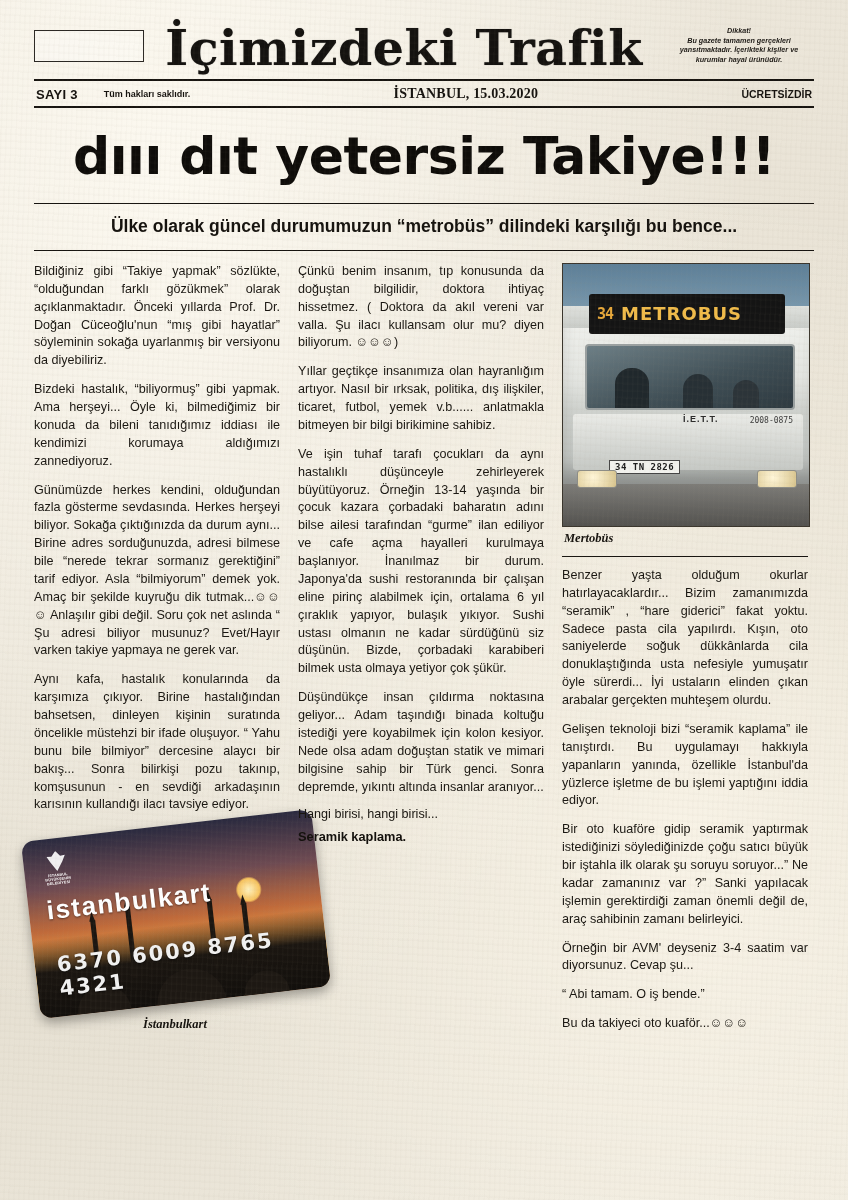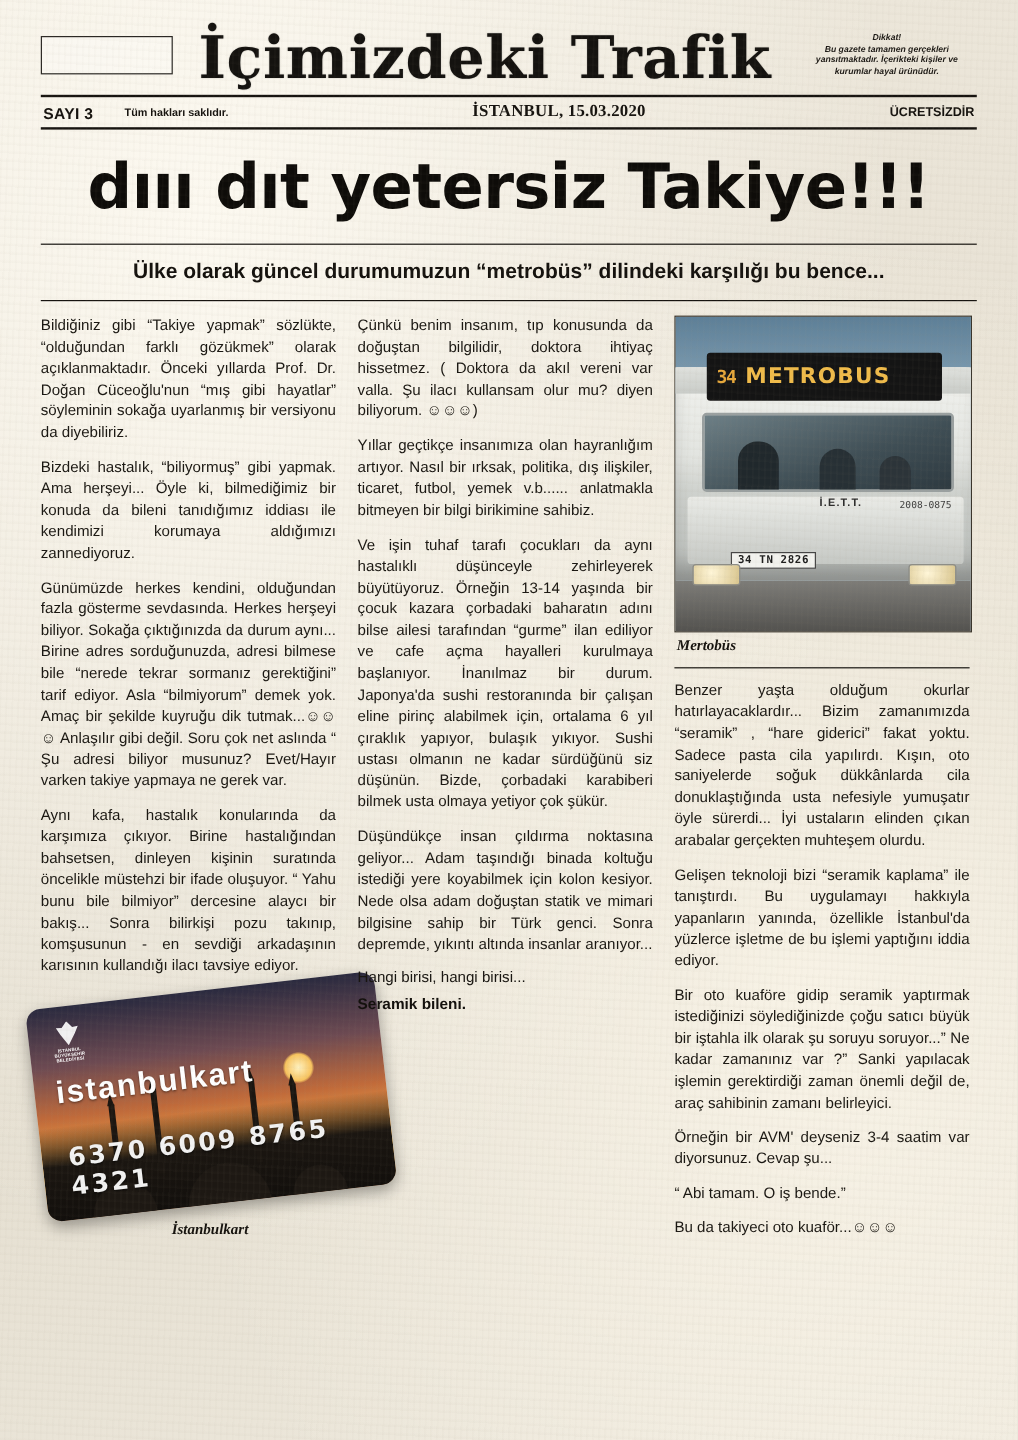--- a/index.html
+++ b/index.html
@@ -473,21 +473,21 @@
     </div>
 
     <div class="col">
       <p class="body first">Çünkü benim insanım, tıp konusunda da doğuştan bilgilidir, doktora ihtiyaç hissetmez. ( Doktora da akıl vereni var valla. Şu ilacı kullansam olur mu? diyen biliyorum. ☺☺☺)</p>
       <p class="body">Yıllar geçtikçe insanımıza olan hayranlığım artıyor. Nasıl bir ırksak, politika, dış ilişkiler, ticaret, futbol, yemek v.b...... anlatmakla bitmeyen bir bilgi birikimine sahibiz.</p>
       <p class="body">Ve işin tuhaf tarafı çocukları da aynı hastalıklı düşünceyle zehirleyerek büyütüyoruz. Örneğin 13-14 yaşında bir çocuk kazara çorbadaki baharatın adını bilse ailesi tarafından “gurme” ilan ediliyor ve cafe açma hayalleri kurulmaya başlanıyor. İnanılmaz bir durum. Japonya'da sushi restoranında bir çalışan eline pirinç alabilmek için, ortalama 6 yıl çıraklık yapıyor, bulaşık yıkıyor. Sushi ustası olmanın ne kadar sürdüğünü siz düşünün. Bizde, çorbadaki karabiberi bilmek usta olmaya yetiyor çok şükür.</p>
       <p class="body">Düşündükçe insan çıldırma noktasına geliyor... Adam taşındığı binada koltuğu istediği yere koyabilmek için kolon kesiyor. Nede olsa adam doğuştan statik ve mimari bilgisine sahip bir Türk genci. Sonra depremde, yıkıntı altında insanlar aranıyor...</p>
 
       <div class="mid-bottom-text">
         <p class="lead-line">Hangi birisi, hangi birisi...</p>
-        <p class="bold-line">Seramik bileni.</p>
+        <p class="bold-line">Seramik kaplama.</p>
       </div>
     </div>
 
     <div class="col">
       <div class="photo-wrap">
         <div class="bus-photo">
           <div class="bus-sky"></div>
           <div class="bus-ground"></div>
           <div class="bus-body">
             <div class="bus-top-strip"></div>

